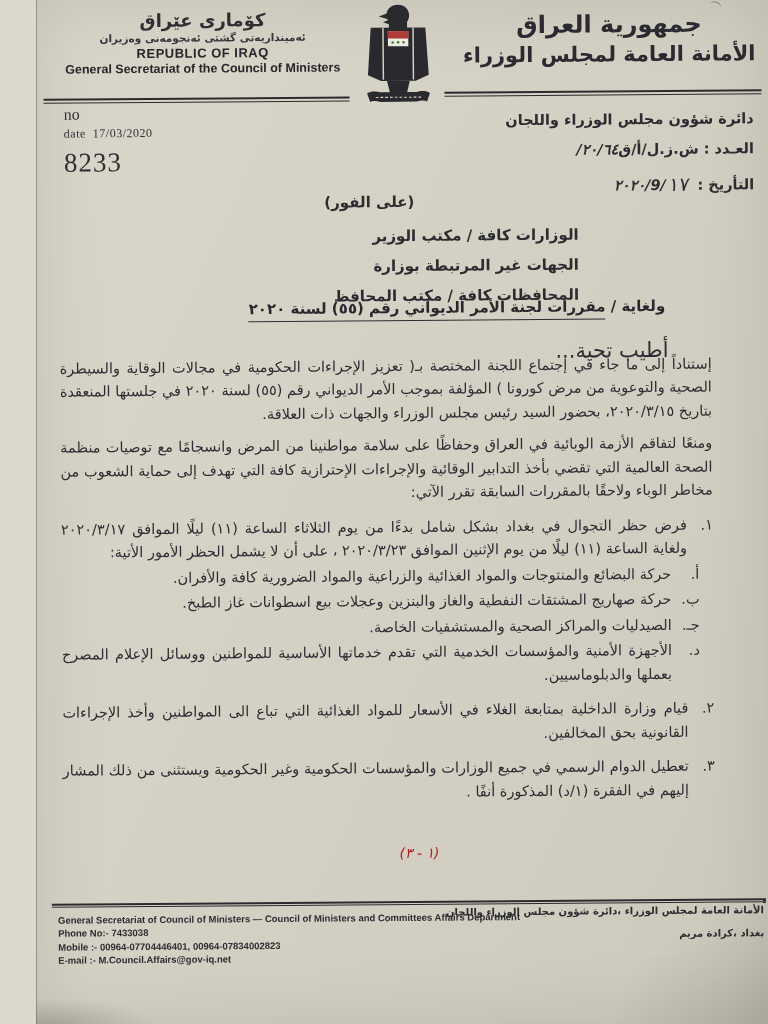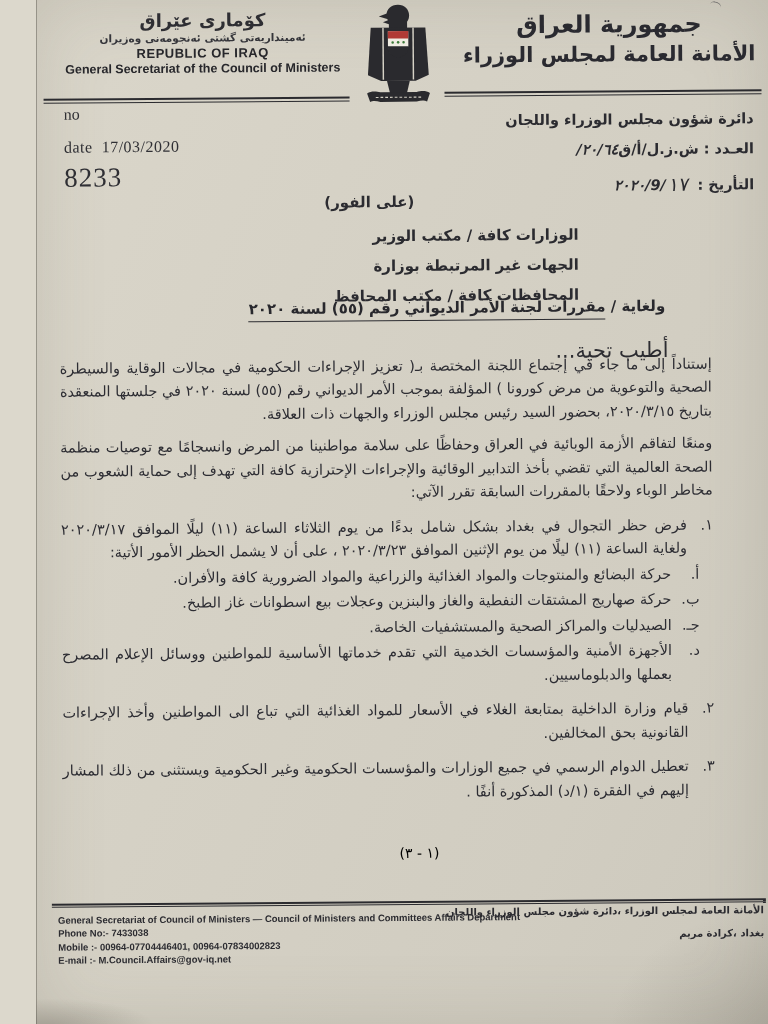--- a/index.html
+++ b/index.html
@@ -38,21 +38,21 @@
   .hdr-right .ar1 { font-size:24px; font-weight:700; color:#2a2a30; }
   .hdr-right .ar2 { font-size:21px; font-weight:700; color:#2a2a30; margin-top:4px; }
 
   .rule { height:5px; border-top:2.4px solid #2b2b2f; border-bottom:1.4px solid #2b2b2f; }
   .rule-left  { position:absolute; left:10px;  top:96px; width:306px; }
   .rule-right { position:absolute; left:411px; top:92px; right:4px; }
 
   
   .meta-left { position:absolute; left:30px; top:103px; font-family:"Liberation Serif",serif; color:#2f2f34; }
   .meta-left .no { font-size:16px; }
-  .meta-left .daterow { font-size:16px; margin-top:15px; letter-spacing:.5px; }
+  .meta-left .daterow { font-size:12px; margin-top:3px; letter-spacing:.5px; }
   .meta-left .refno { font-size:27px; margin-top:6px; letter-spacing:1px; }
 
   .meta-right { position:absolute; right:12px; top:106px; width:340px; direction:rtl; text-align:right;
     font-size:14.5px; font-weight:700; line-height:2.08; color:#2b2b30; }
   .meta-right .hand { display:inline-block; font-family:"DejaVu Serif",serif; font-size:19px; font-weight:400;
     transform:skewX(-8deg) translateY(1px); margin:0 3px; }
   .ltr { direction:ltr; unicode-bidi:isolate;font-style:italic; }
 
   
   .urgency { position:absolute; right:352px; top:193px; direction:rtl; font-size:15px; font-weight:700; }
@@ -66,21 +66,21 @@
   
   .letter-body { position:absolute; left:24px; right:56px; top:355px; direction:rtl;
     font-size:14.5px; line-height:1.62; text-align:justify; color:#2d2d33; }
   .letter-body p.para2 { margin-top:9px; }
   .item { display:flex; gap:6px; margin-top:11px; }
   .item .mk { min-width:20px; flex:0 0 auto; }
   .sub { display:flex; gap:6px; margin-right:14px; margin-top:2px; }
   .sub .mk { min-width:22px; flex:0 0 auto; }
 
   .pagemark { position:absolute; left:335px; top:845px; width:90px; text-align:center;
-    direction:rtl; font-size:14px; color:#000000; }
+    direction:rtl; font-size:14px; color:#b91c1c;font-style:italic; }
 
   
   .footer-rule { position:absolute; left:12px; right:6px; top:901px; height:4px;
     border-top:2px solid #2b2b2f; border-bottom:1px solid #2b2b2f; }
   .footer-left { position:absolute; left:18px; top:911px; width:510px;
     font-family:"Liberation Sans",sans-serif; font-size:9.5px; font-weight:700;
     line-height:1.42; color:#2c2c31; white-space:nowrap; }
   .footer-right { position:absolute; right:8px; top:907px; width:280px; direction:rtl; text-align:right;
     font-size:10px; font-weight:700; color:#2c2c31; white-space:nowrap; }
   .footer-right .l2 { margin-top:12px; }

